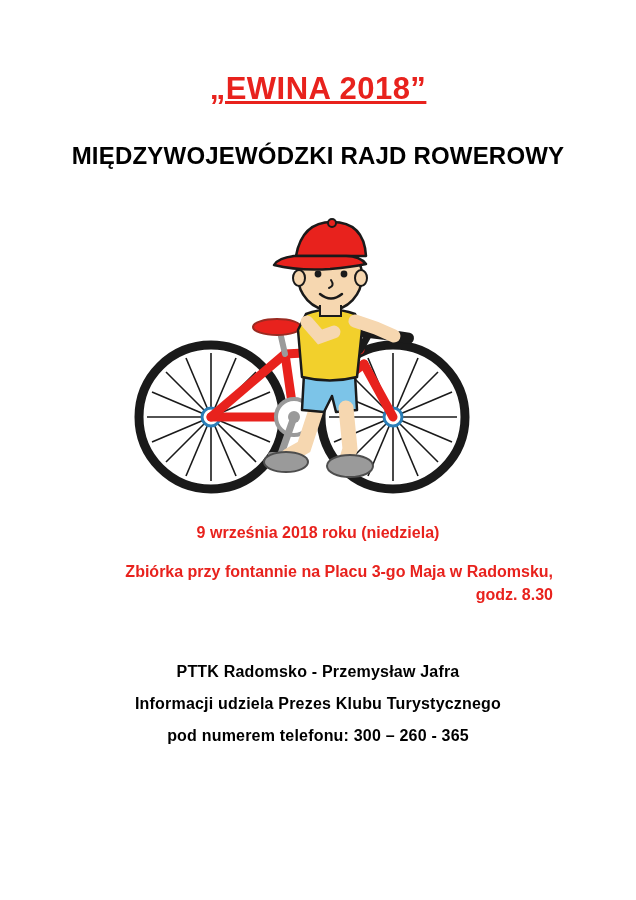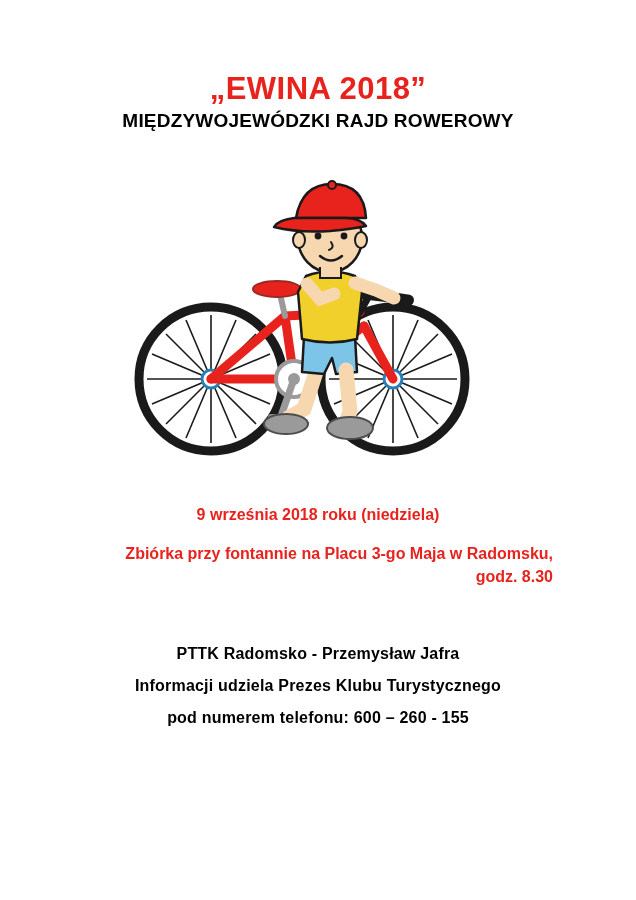--- a/index.html
+++ b/index.html
@@ -25,39 +25,40 @@
     align-items: center;
   }
   .title {
     margin-top: 72px;
     font-size: 31px;
     font-weight: bold;
     color: #e8221d;
     letter-spacing: 0.5px;
     text-align: center;
     line-height: 1.1;
+    text-decoration: underline;
   }
   .subtitle {
-    margin-top: 4px;
-    font-size: 19px;
+    margin-top: 36px;
+    font-size: 24px;
     font-weight: bold;
     color: #000000;
     text-align: center;
     letter-spacing: 0.2px;
   }
   .art-wrap {
     margin-top: 34px;
     width: 420px;
     height: 300px;
     display: flex;
     align-items: center;
     justify-content: center;
   }
   .date-line {
-    margin-top: 40px;
+    margin-top: 20px;
     font-size: 16px;
     font-weight: bold;
     color: #e8221d;
     text-align: center;
   }
   .place-line {
     margin-top: 18px;
     font-size: 16px;
     font-weight: bold;
     color: #e8221d;
@@ -221,16 +222,16 @@
     </svg>
   </div>
 
   <div class="date-line">9 września 2018 roku (niedziela)</div>
 
   <div class="place-line">Zbiórka przy fontannie na Placu 3-go Maja w Radomsku, godz. 8.30</div>
 
   <div class="contact">
     <div>PTTK Radomsko  -  Przemysław  Jafra</div>
     <div>Informacji udziela Prezes Klubu Turystycznego</div>
-    <div>pod numerem telefonu:  600 – 260 - 155</div>
+    <div>pod numerem telefonu:  300 – 260 - 365</div>
   </div>
 
 </div>
 
 </body></html>

